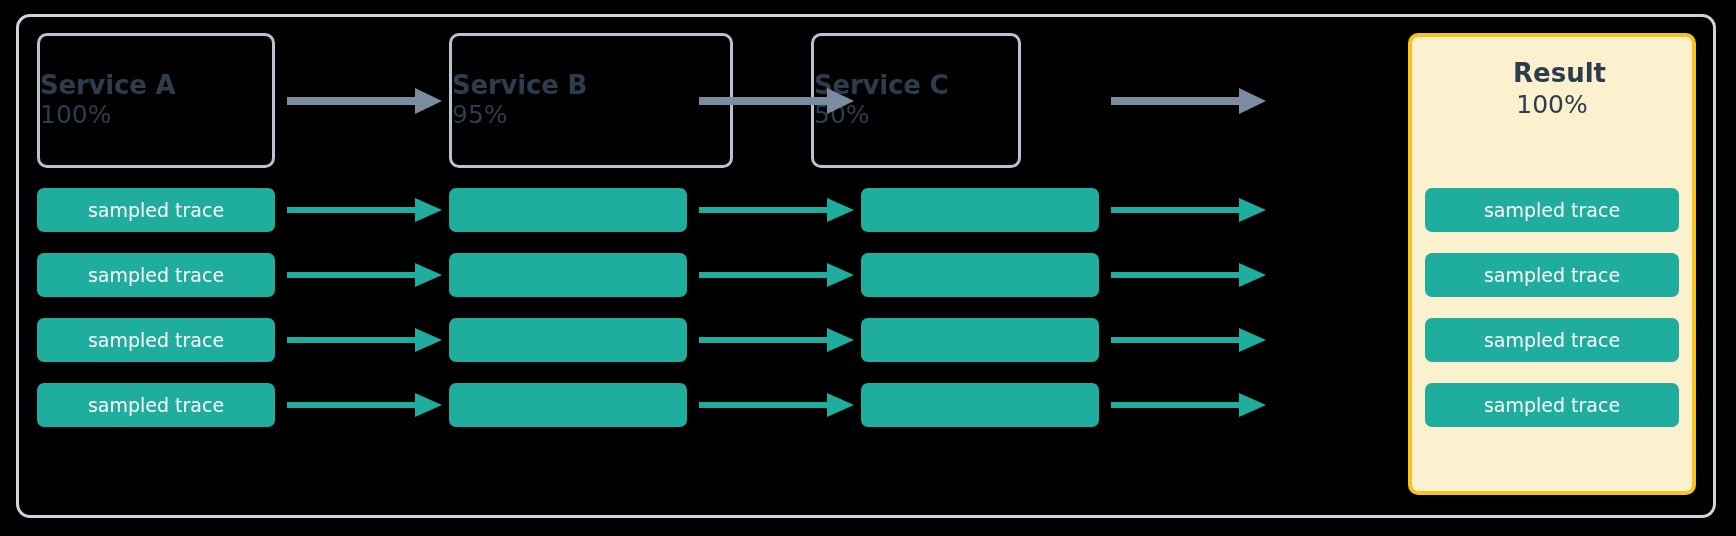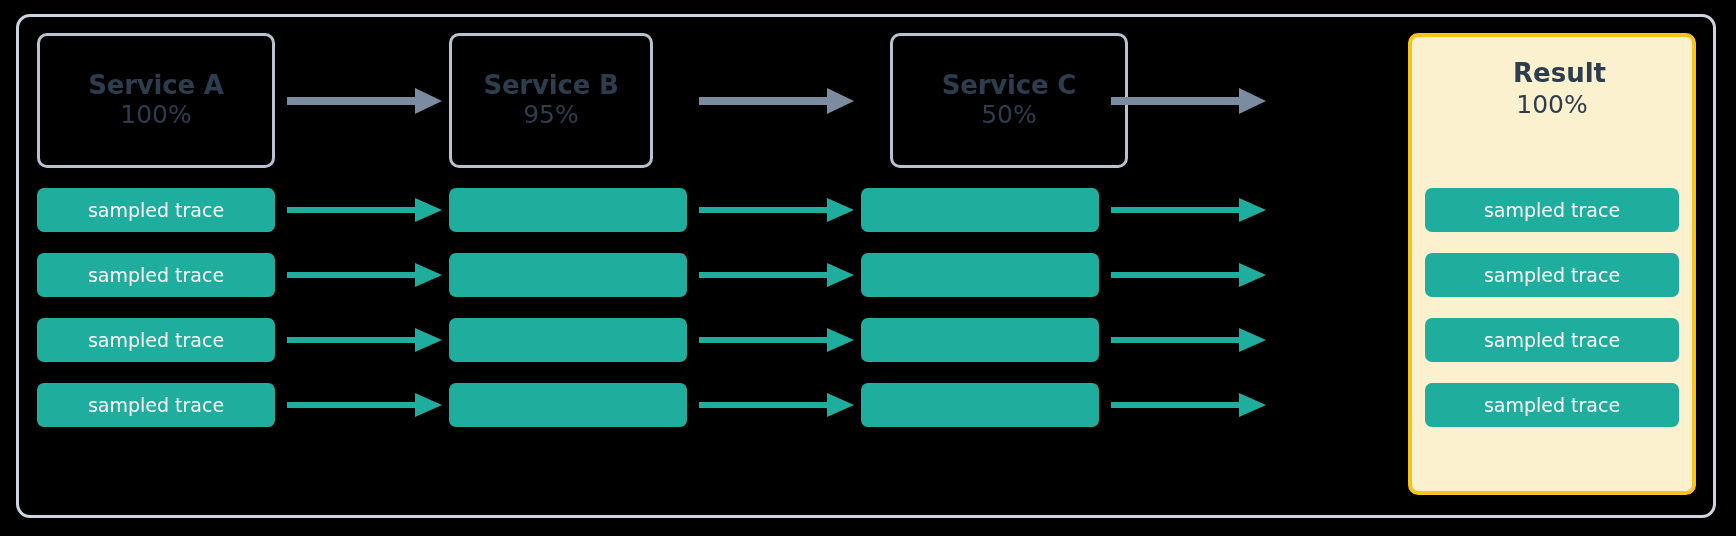--- a/index.html
+++ b/index.html
@@ -38,21 +38,20 @@
   .service-box {
     position: absolute;
     top: 33px;
     height: 135px;
     box-sizing: border-box;
     border: 3px solid #b7c3d0;
     border-radius: 10px;
     background: transparent;
     display: flex;
     flex-direction: column;
-    align-items: center;
     justify-content: center;
     gap: 2px;
   }
   .service-name {
     font-size: 26px;
     font-weight: bold;
     color: #2d3d4e;
     letter-spacing: -0.2px;
     line-height: 1.1;
   }
@@ -127,26 +126,26 @@
 
 <div id="canvas">
 
   <div class="outer-frame"></div>
 
   <div class="service-box" style="left:37px; width:238px;">
     <div class="service-name">Service A</div>
     <div class="service-pct">100%</div>
   </div>
 
-  <div class="service-box" style="left:449px; width:204px;">
+  <div class="service-box" style="left:449px; width:284px;">
     <div class="service-name">Service B</div>
     <div class="service-pct">95%</div>
   </div>
 
-  <div class="service-box" style="left:890px; width:238px;">
+  <div class="service-box" style="left:811px; width:210px;">
     <div class="service-name">Service C</div>
     <div class="service-pct">50%</div>
   </div>
 
   <div class="result-box">
     <div class="result-head">
       <div class="result-title">Result</div>
       <div class="result-pct">100%</div>
     </div>
   </div>

